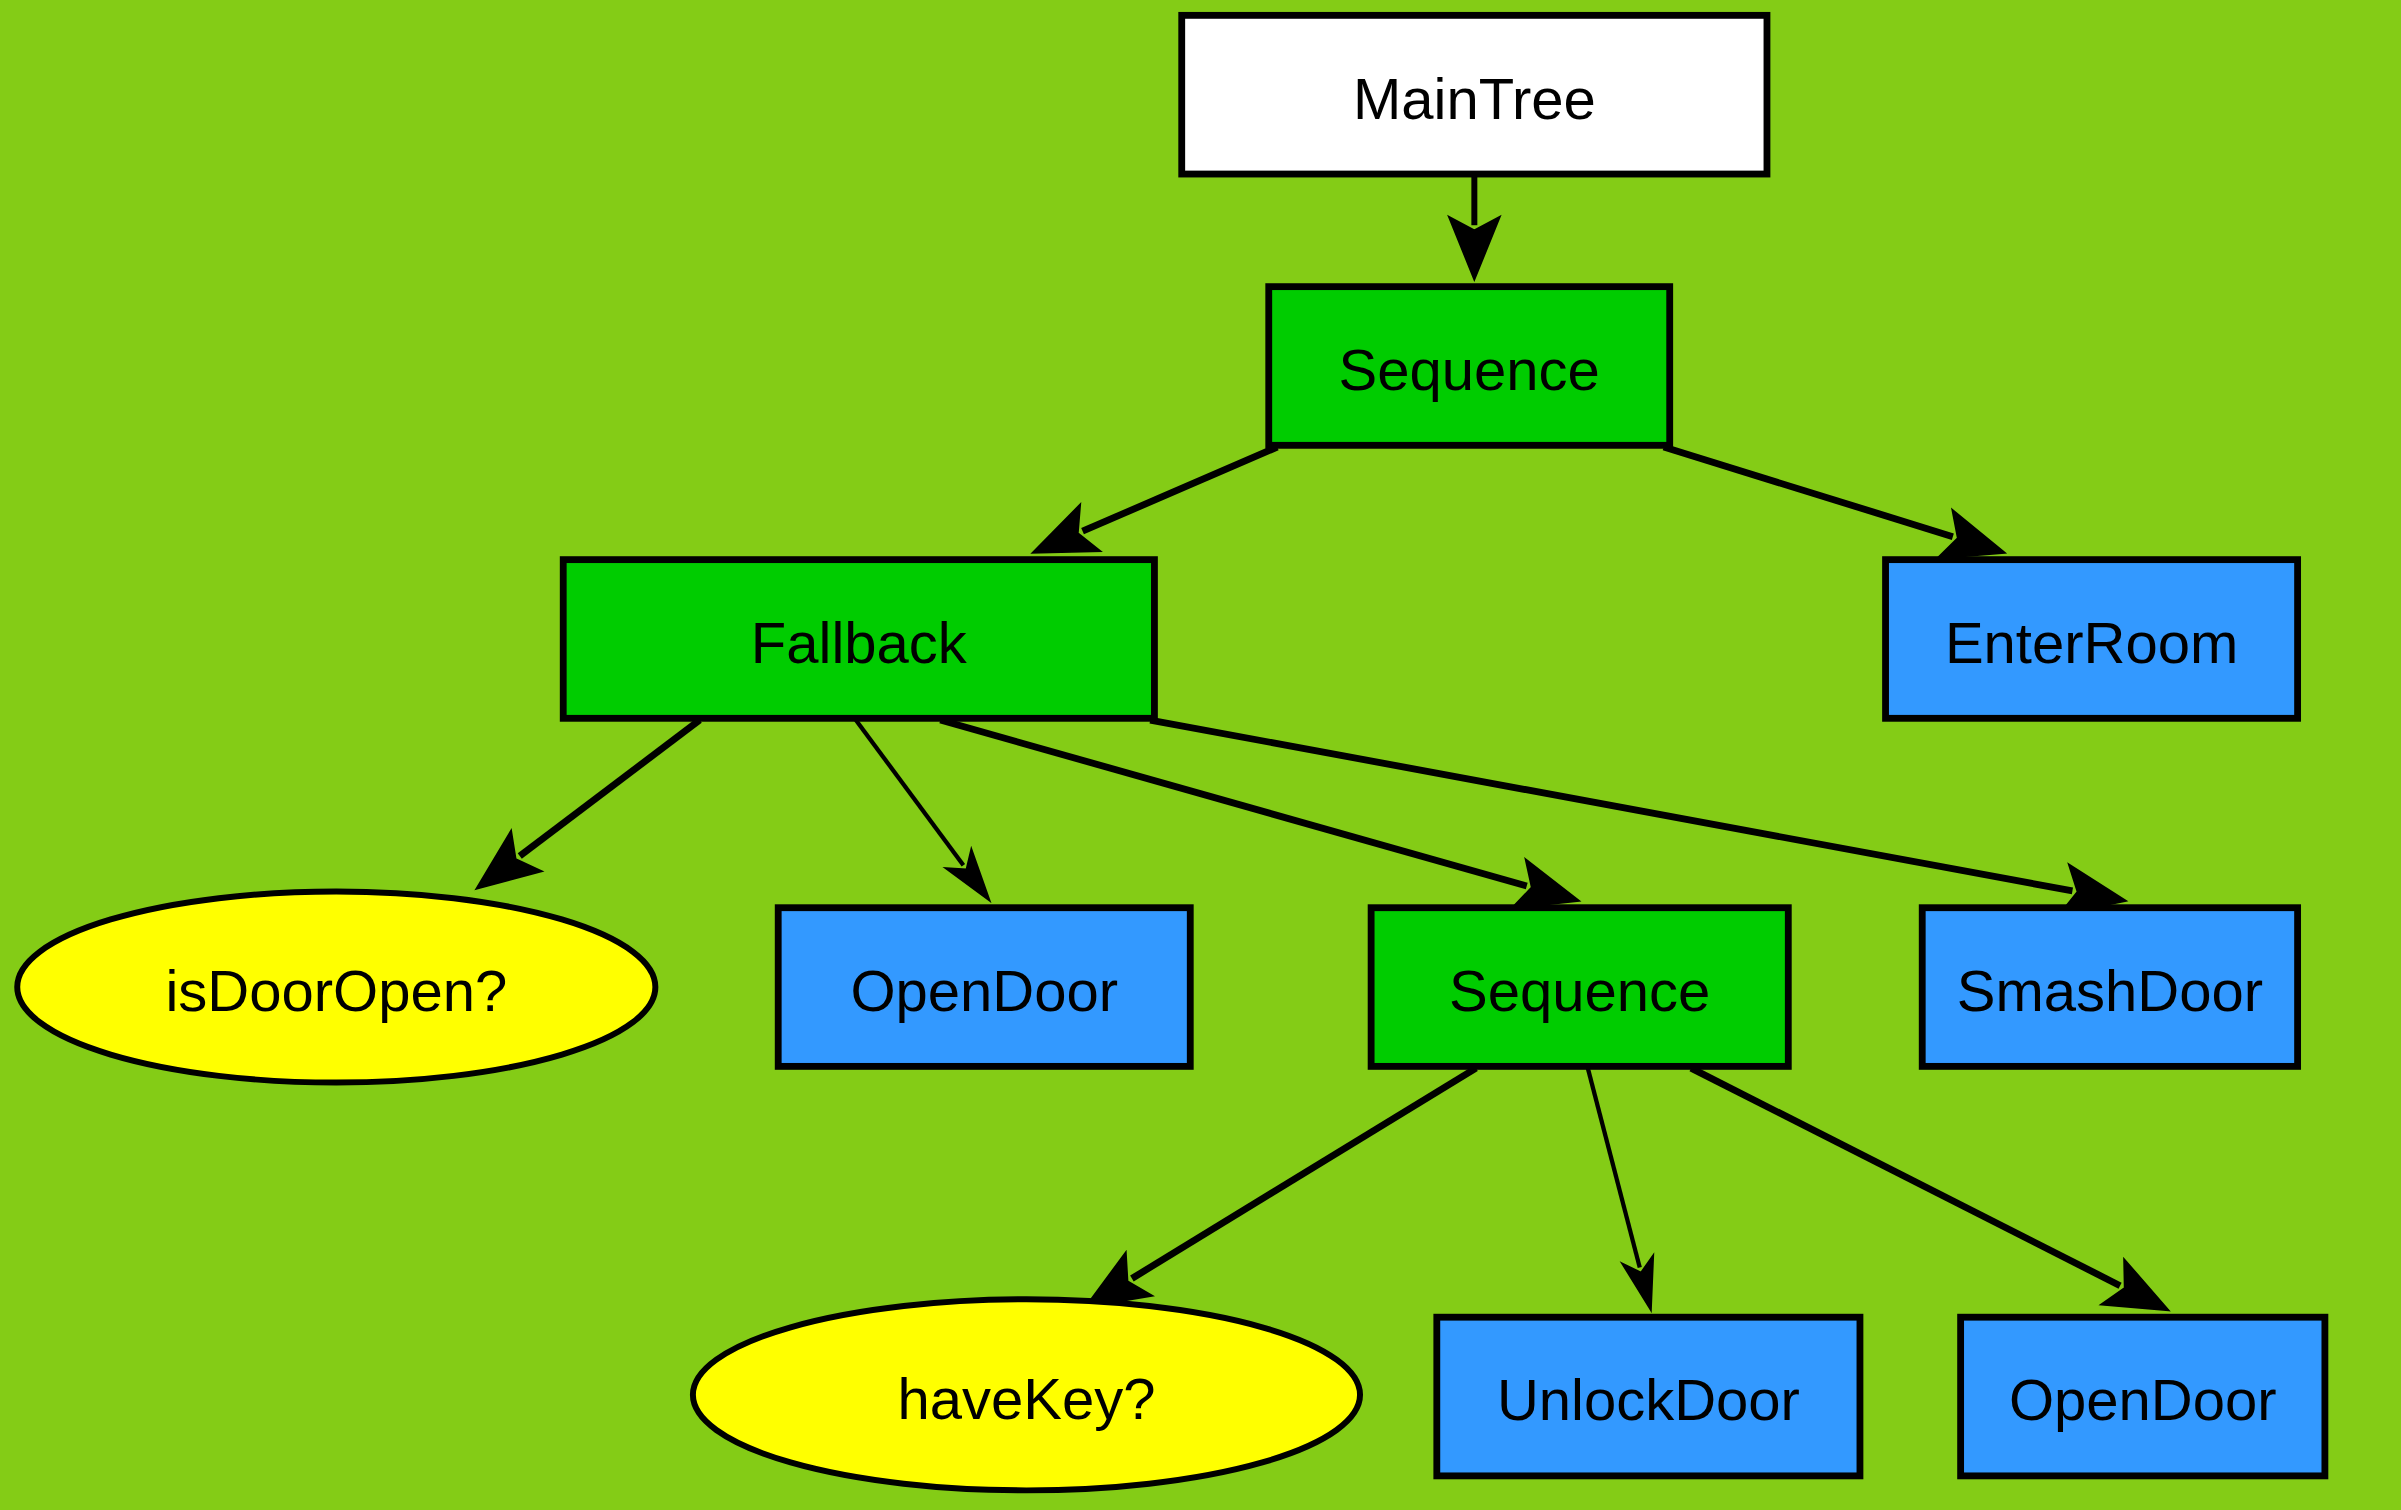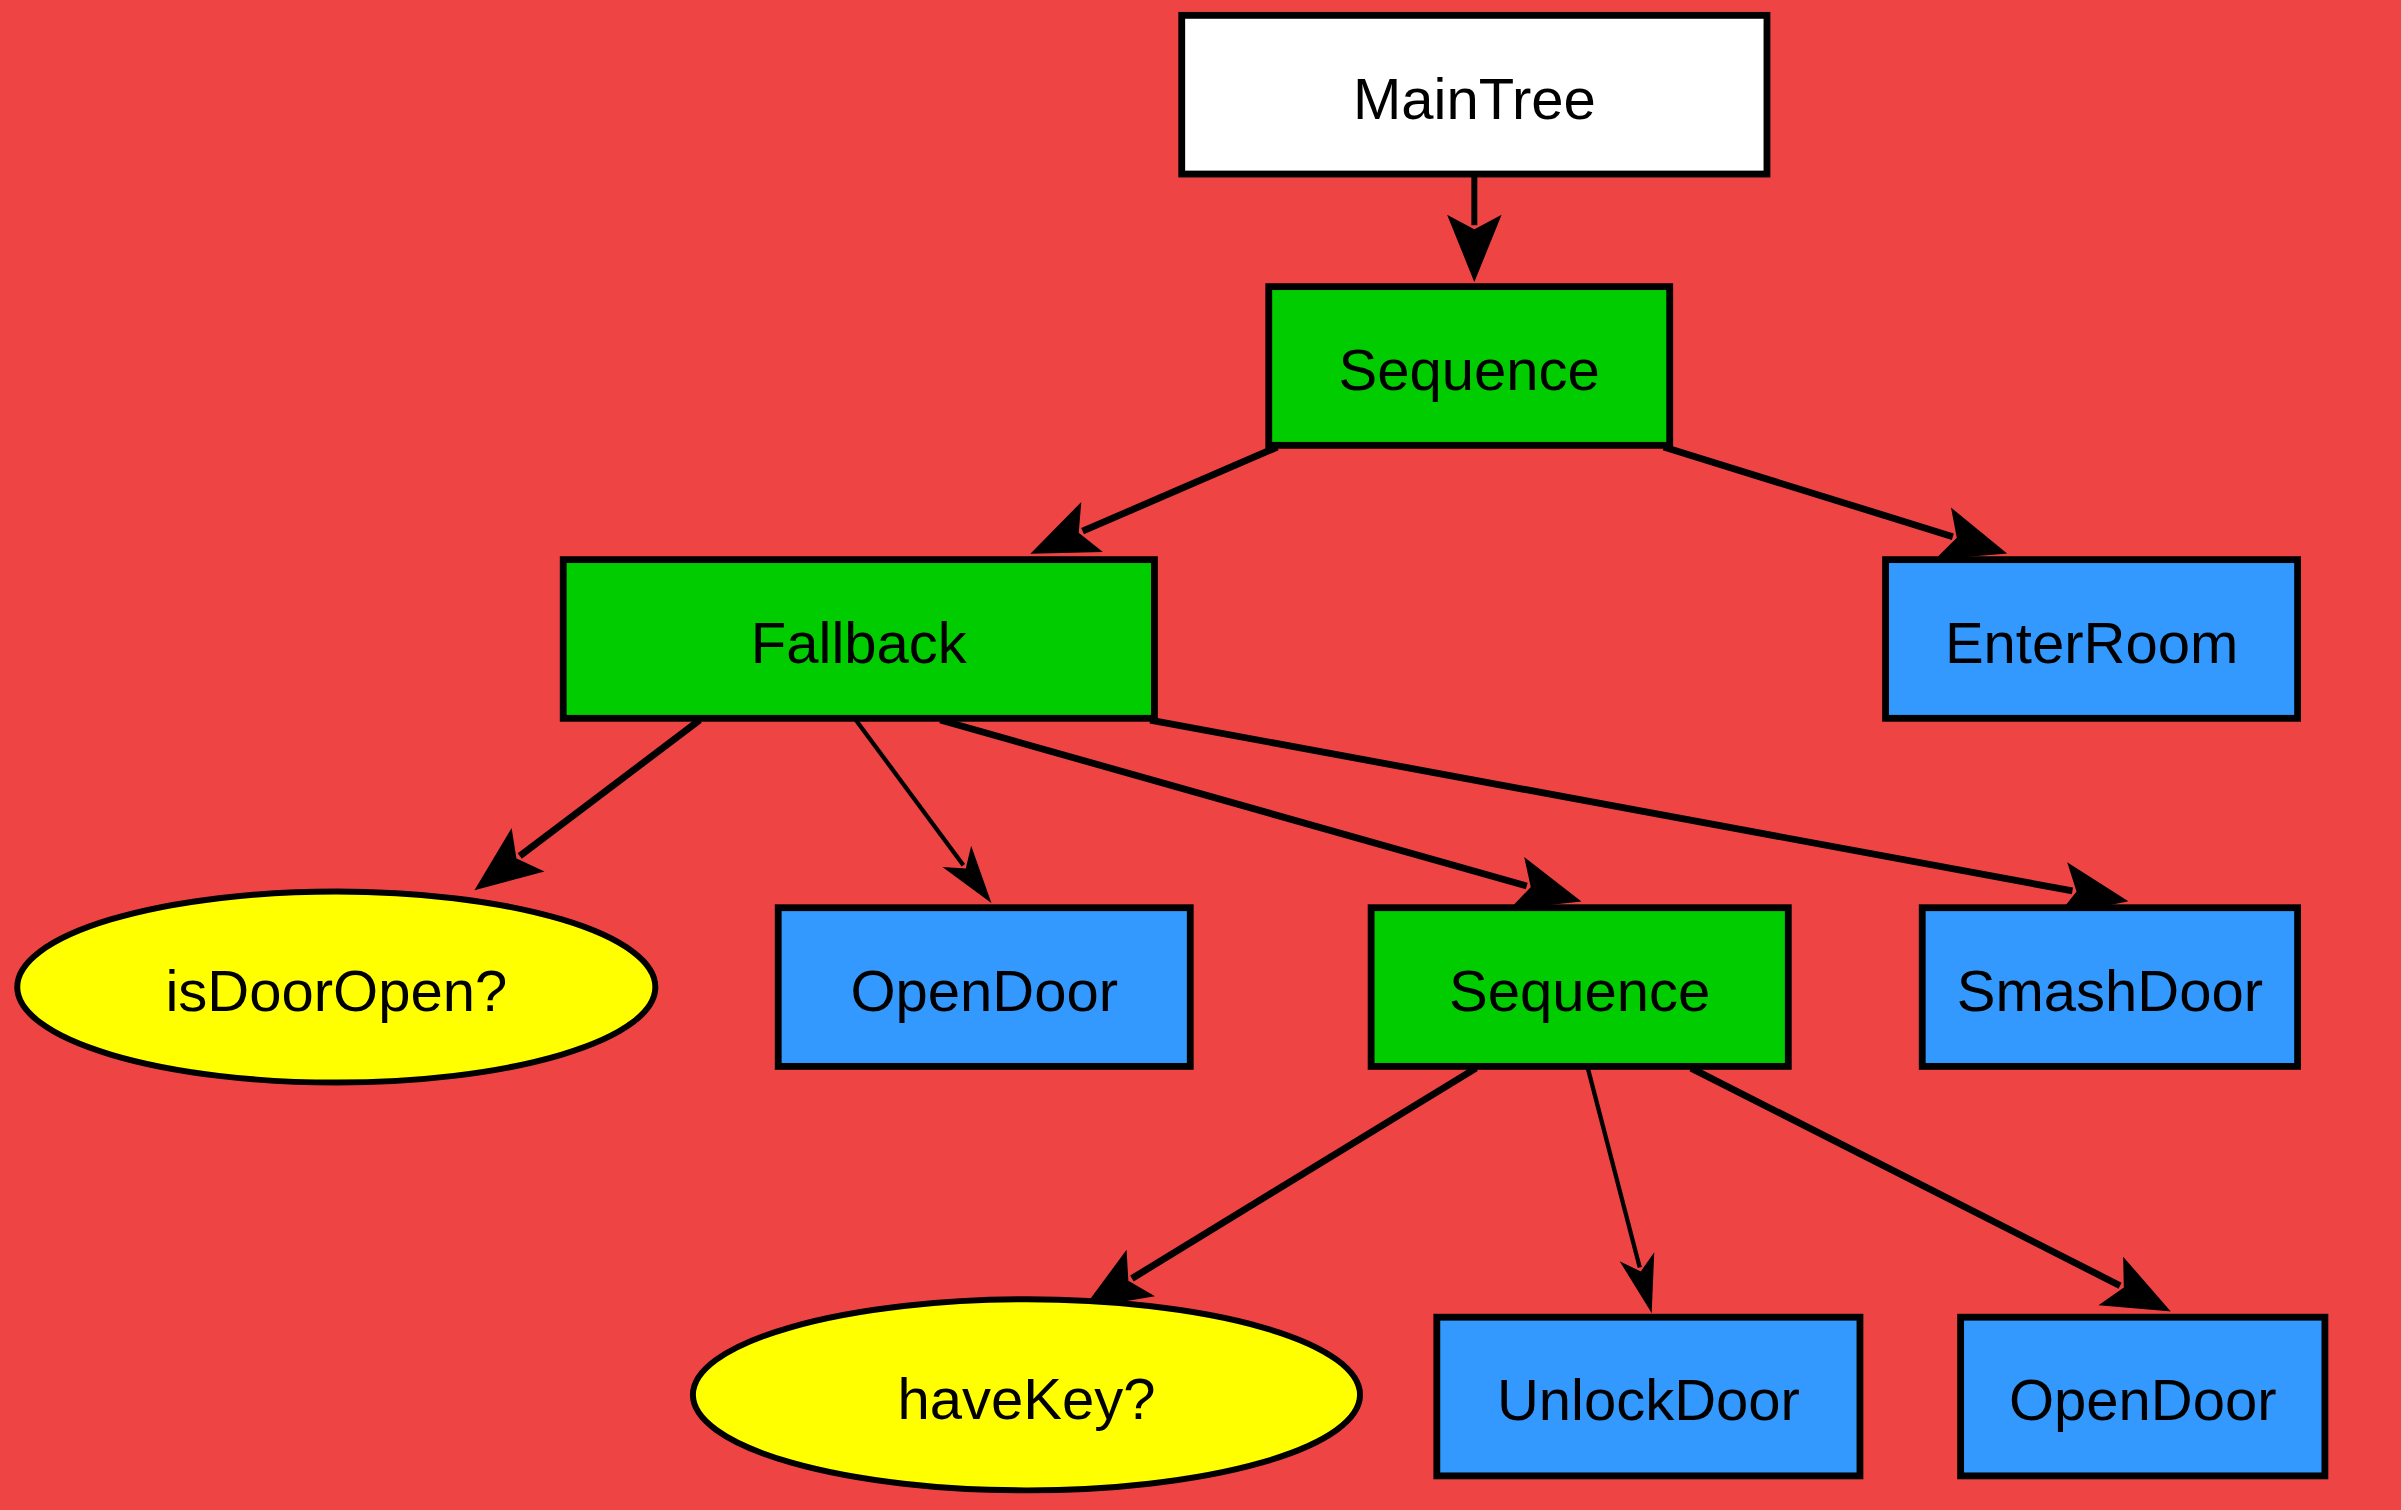--- a/index.html
+++ b/index.html
@@ -4,21 +4,21 @@
 <style>
   html, body {
     margin: 0;
     padding: 0;
     background: #ffffff;
   }
   #diagram-root {
     position: relative;
     width: 2401px;
     height: 1510px;
-    background: #ef4444;
+    background: #84cc16;
     font-family: "Liberation Sans", sans-serif;
   }
   svg#bt-svg {
     display: block;
     width: 2401px;
     height: 1510px;
   }
   .node-shape {
     stroke: #000000;
     stroke-width: 8;

